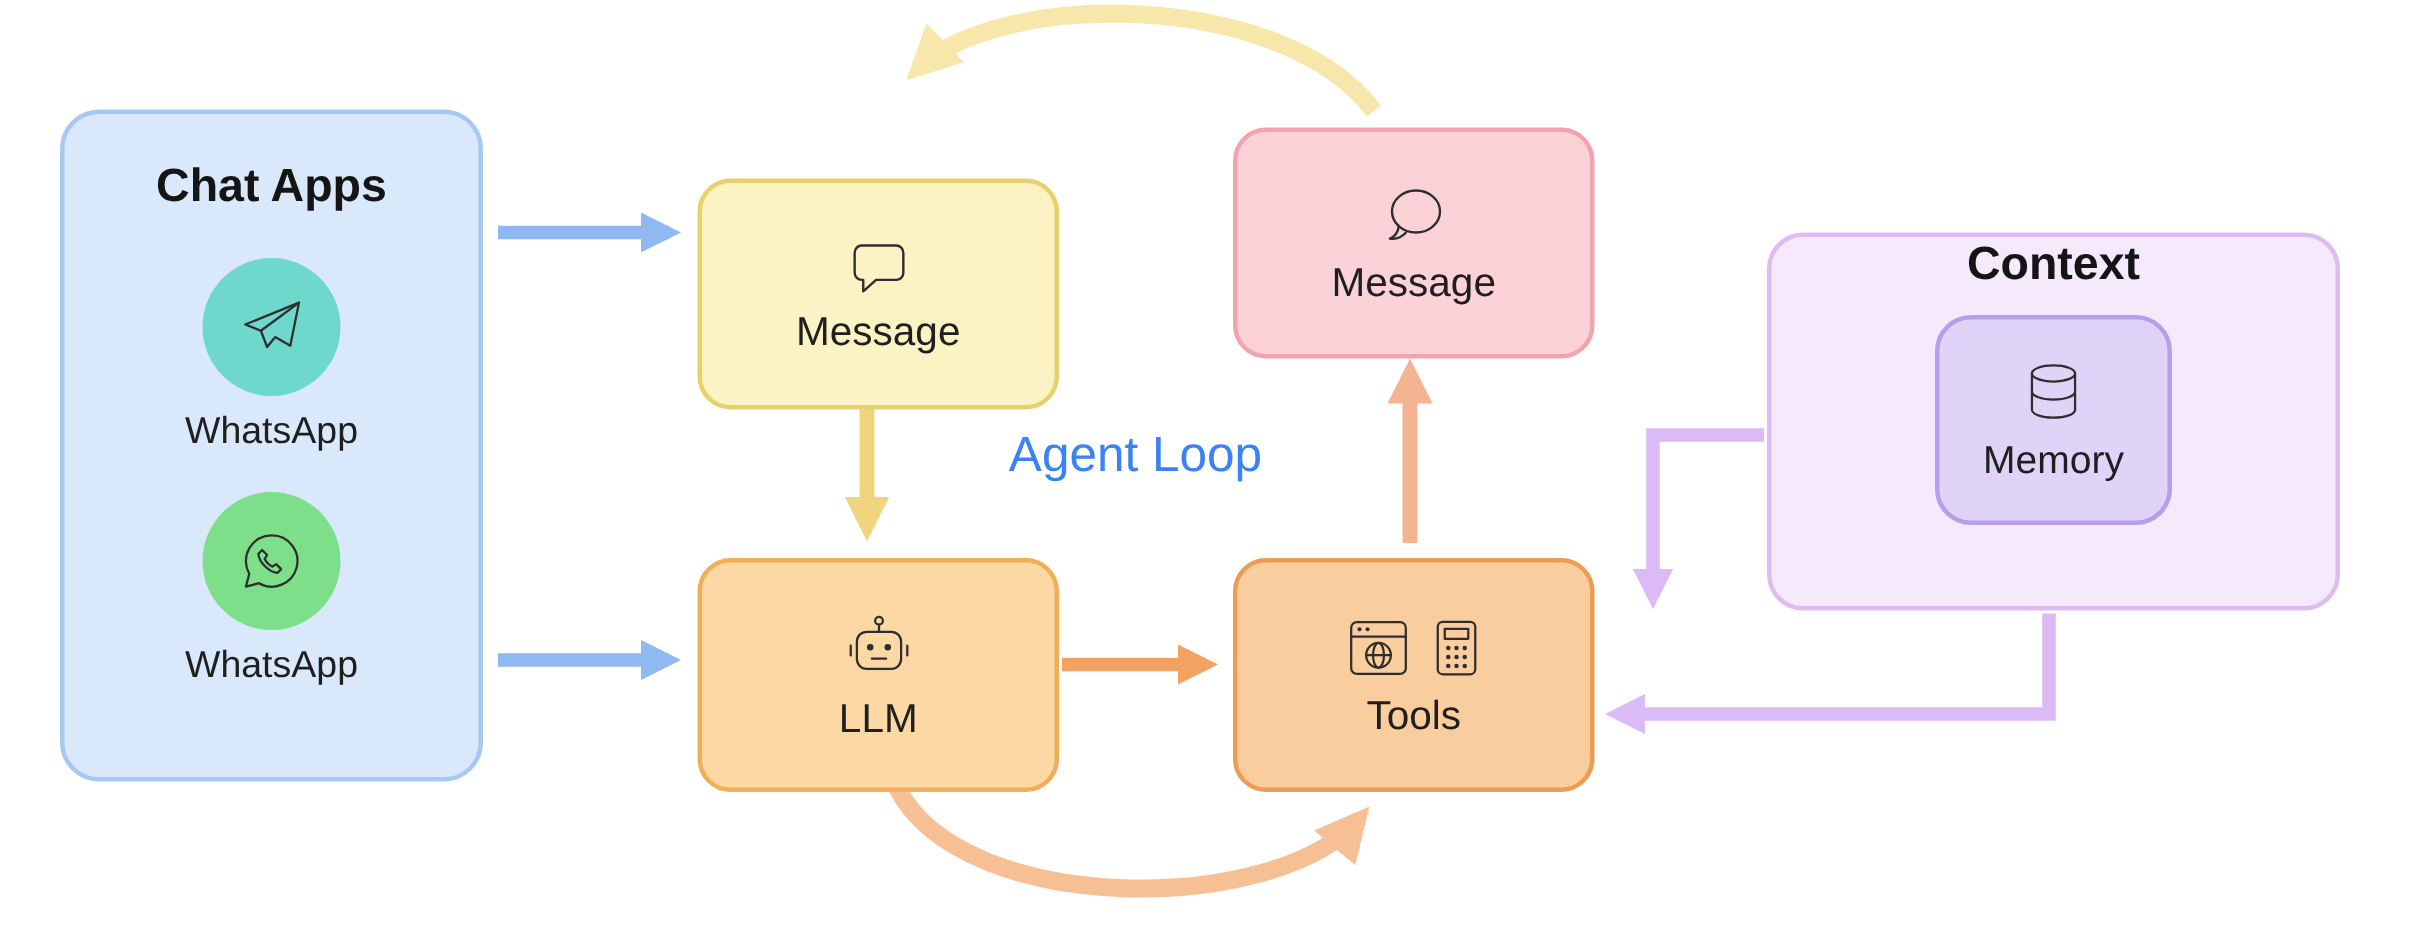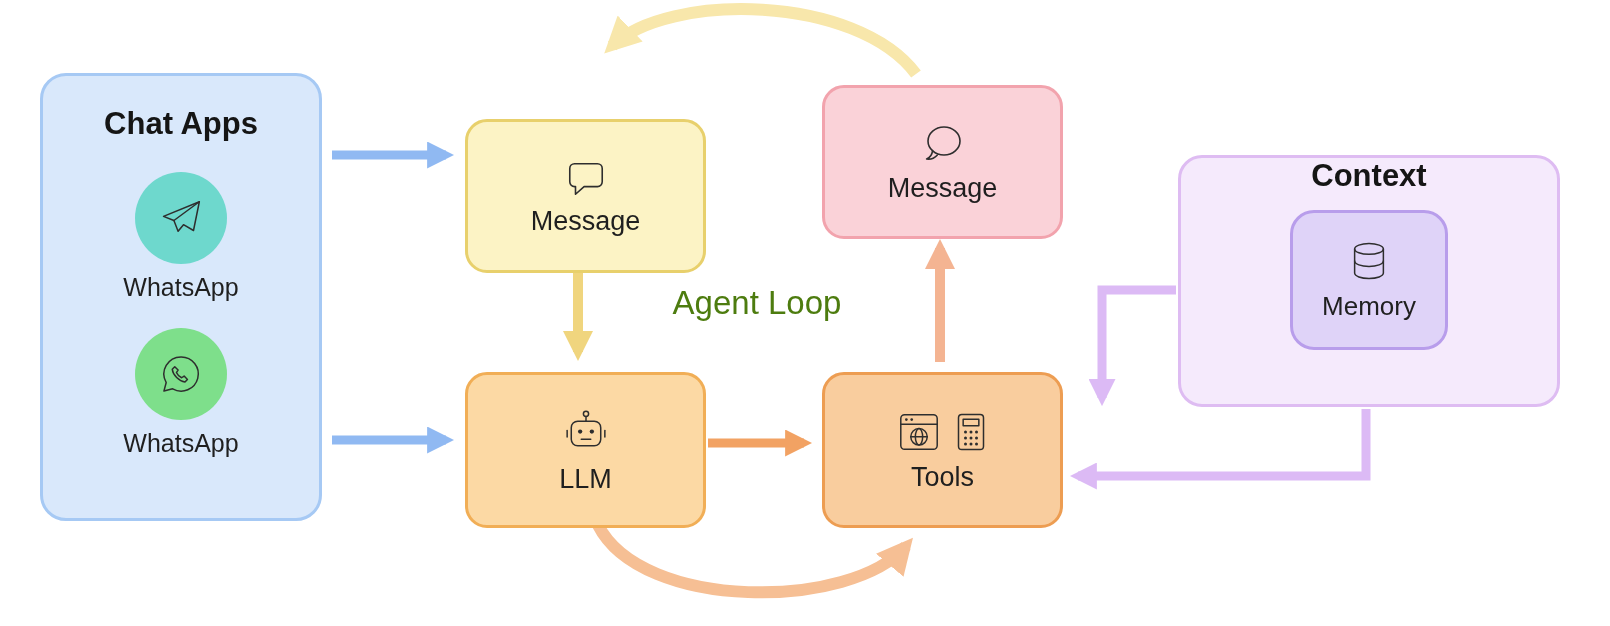--- a/index.html
+++ b/index.html
@@ -37,21 +37,21 @@
   .context .panel-title{margin-bottom:16px;}
   .context-row{display:flex;gap:16px;}
   .sub-node{width:158px;height:140px;border:3px solid;border-radius:24px;box-sizing:border-box;
             display:flex;flex-direction:column;align-items:center;justify-content:center;gap:6px;}
   .sub-node .label{font-size:26px;}
   .sub-node.memory{background:var(--memory-fill);border-color:var(--memory-border);}
   .sub-node.skills{background:var(--skills-fill);border-color:var(--skills-border);}
 
   
   .agent-loop{position:absolute;z-index:1;left:657px;top:284px;width:200px;text-align:center;
-              font-size:33px;font-weight:500;color:#4d7c0f;}
+              font-size:33px;font-weight:500;color:#3b82f6;}
 
   svg.ic{display:block;}
   .ic *{vector-effect:non-scaling-stroke;}
 </style>
 </head>
 <body>
 
 <div class="canvas">
 
   <svg class="arrows" width="1610" height="626" viewBox="0 0 1610 626">

